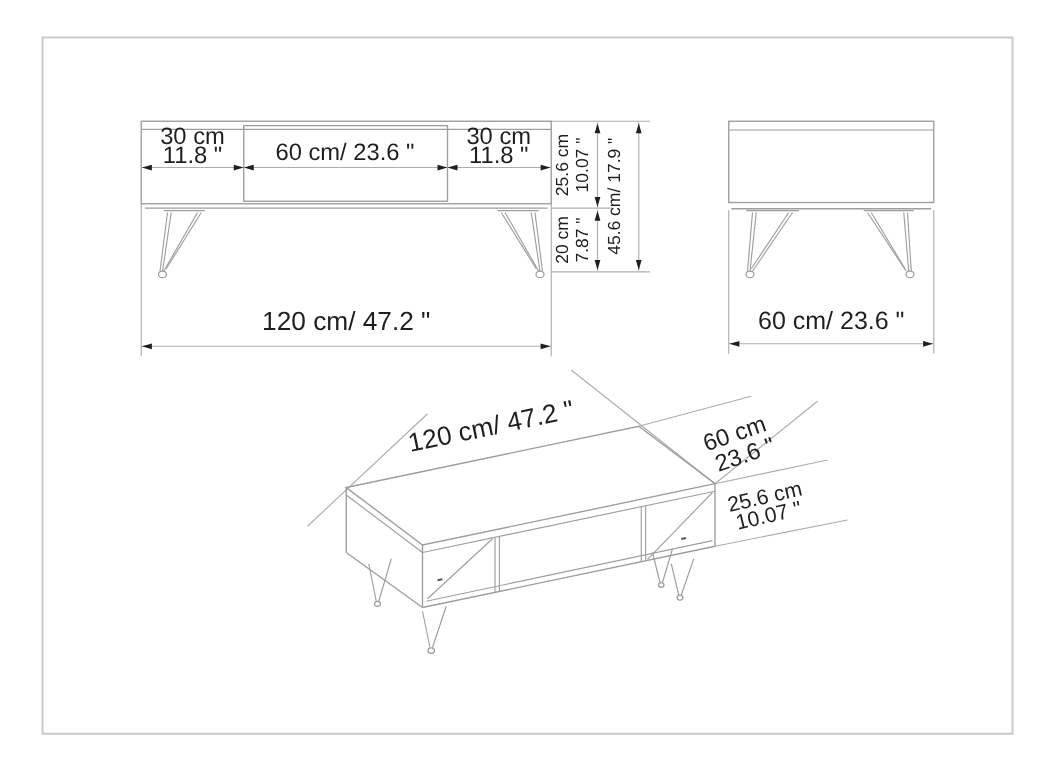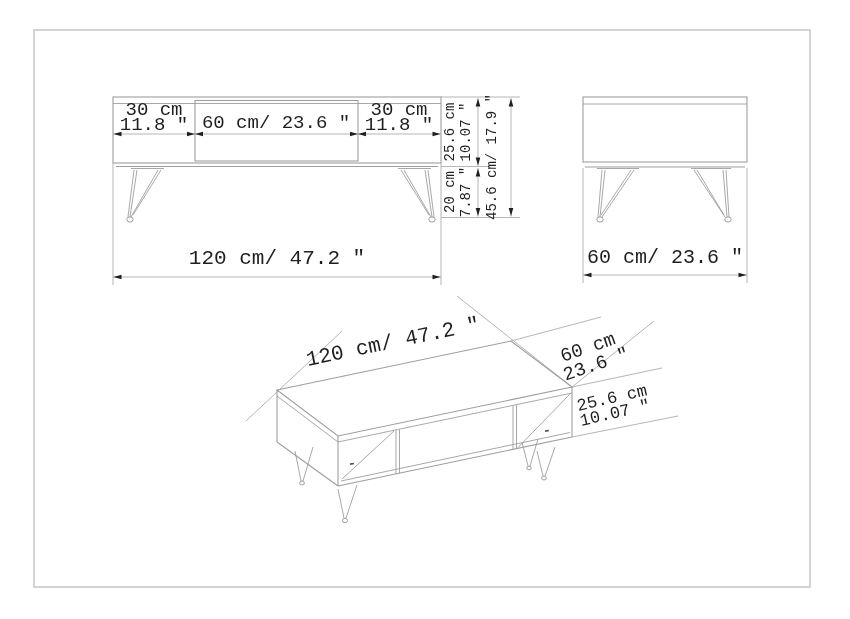--- a/index.html
+++ b/index.html
@@ -1,21 +1,21 @@
 <!DOCTYPE html>
 <html style="--background: #ffffff; --frame: #c9c9c9; --line: #9e9e9e; --dim_line: #adadad; --ink: #1f1f1f;"><head>
 <meta charset="utf-8">
 <style>
   :root{
     --background:#ffffff; --frame:#c9c9c9; --line:#9e9e9e; --dim_line:#adadad; --ink:#1f1f1f;
   }
   html,body{margin:0;padding:0;background:#f4f4f4;}
   .page{
     position:relative; width:850px; height:619px; background:var(--background);
-    font-family:Liberation Mono, monospace; overflow:hidden;
+    font-family:Liberation Sans, sans-serif; overflow:hidden;
   }
   svg{position:absolute;left:0;top:0;}
   .frame{stroke:var(--frame);stroke-width:1.6;fill:none;}
   .ln{stroke:var(--line);stroke-width:1.1;fill:none;}
   .ln2{stroke:var(--line);stroke-width:0.9;fill:none;}
   .dim{stroke:var(--dim_line);stroke-width:0.9;fill:none;}
   .arrow{fill:var(--ink);stroke:none;}
   .foot{stroke:var(--line);stroke-width:1;fill:none;}
   .dot{fill:#555;}
   text{fill:var(--ink);}

